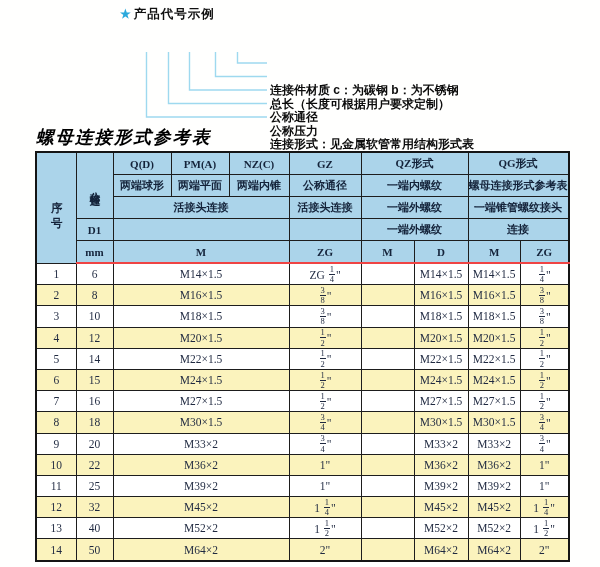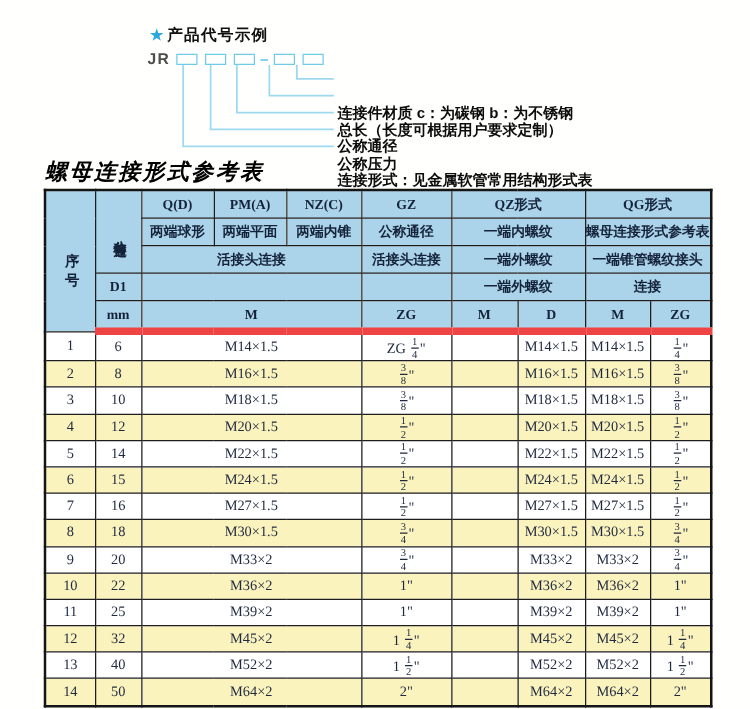--- a/index.html
+++ b/index.html
@@ -1,40 +1,40 @@
 <!DOCTYPE html>
 <html><head>
 <meta charset="utf-8">
 <style>
   html,body{margin:0;padding:0;}
   body{background:#ffffff;font-family:"Liberation Sans",sans-serif;}
   .page{position:relative;width:600px;height:567px;background:#fffffe;overflow:hidden;}
 
   
-  .diag-title{position:absolute;left:120px;top:20px;font-size:12.5px;font-weight:bold;color:#101010;letter-spacing:1px;}
+  .diag-title{position:absolute;left:120px;top:6px;font-size:12.5px;font-weight:bold;color:#101010;letter-spacing:1px;}
   .diag-title .star{color:#2aa9dc;margin-right:2px;font-size:12px;}
   .code-line{position:absolute;left:118px;top:40px;height:14px;display:flex;align-items:center;}
   .code-prefix{font-size:12.5px;font-weight:bold;color:#4d4d4d;margin-right:5px;letter-spacing:1px;}
   .code-box{width:15px;height:7px;border:1.6px solid #6fcbe9;background:#fffffe;margin-right:6px;}
   .code-dash{color:#5ec4e6;font-weight:bold;font-size:12px;margin:0 4px 0 -2px;line-height:7px;}
   .diag-lines{position:absolute;left:0;top:0;pointer-events:none;}
   .diag-labels{position:absolute;left:270px;top:56px;margin-top:28px;}
   .diag-label{height:13.6px;line-height:13.6px;font-size:12px;font-weight:bold;color:#0d0d0d;white-space:nowrap;}
 
   
   .table-title{position:absolute;left:36px;top:125px;font-size:17.5px;font-weight:bold;font-style:italic;color:#000000;font-family:"DejaVu Serif","Liberation Serif",serif;letter-spacing:2px;}
 
   
   table.ref{position:absolute;left:35px;top:151px;border-collapse:collapse;table-layout:fixed;
     font-family:"Liberation Serif","DejaVu Serif",serif;color:#1f2940;
     border:2.5px solid #151515;}
   table.ref th,table.ref td{border:1px solid #1d1d1d;text-align:center;vertical-align:middle;
     padding:0;overflow:hidden;white-space:nowrap;}
   table.ref thead th{background:#abd4ea;font-weight:bold;font-size:11px;height:21px;color:#14233a;}
-  table.ref thead tr.hdr-last th{border-bottom:6px solid #ef4444;margin-top:44px;}
+  table.ref thead tr.hdr-last th{border-bottom:2px solid #ef4444;margin-top:44px;}
   table.ref tbody td{height:20.2px;font-size:11.5px;background:#ffffff;}
   table.ref tbody tr:nth-child(even) td{background:#fbf3bd;}
   th.vert{writing-mode:vertical-lr;text-orientation:upright;}
   th.vert.seq{letter-spacing:17px;font-size:11.5px;}
   th.vert.dn{letter-spacing:1px;font-size:10.5px;}
   .frac{display:inline-block;text-align:center;vertical-align:-0.45em;line-height:1;font-size:8.5px;margin:0 1px;}
   .frac .fn{display:block;border-bottom:1px solid #1f2940;padding:0 1px 0.5px 1px;}
   .frac .fd{display:block;padding-top:0.5px;}
 </style>
 </head>
@@ -47,29 +47,20 @@
     <polyline points="215.5,52 215.5,76.5 267,76.5" fill="none" stroke="#9ed9ef" stroke-width="1.4"></polyline>
     <polyline points="189.5,52 189.5,90 267,90" fill="none" stroke="#9ed9ef" stroke-width="1.4"></polyline>
     <polyline points="168.5,52 168.5,103.5 267,103.5" fill="none" stroke="#9ed9ef" stroke-width="1.4"></polyline>
     <polyline points="146.5,52 146.5,117 267,117" fill="none" stroke="#9ed9ef" stroke-width="1.4"></polyline>
   </svg>
 
   <div class="diag-title">
     <span class="star">★</span><span>产品代号示例</span>
   </div>
 
-  <div class="code-line">
-    <span class="code-prefix">JR</span>
-    <span class="code-box"></span>
-    <span class="code-box"></span>
-    <span class="code-box"></span>
-    <span class="code-dash">–</span>
-    <span class="code-box"></span>
-    <span class="code-box"></span>
-  </div>
 
   <div class="diag-labels">
     <div class="diag-label">连接件材质  c：为碳钢  b：为不锈钢</div>
     <div class="diag-label">总长（长度可根据用户要求定制）</div>
     <div class="diag-label">公称通径</div>
     <div class="diag-label">公称压力</div>
     <div class="diag-label">连接形式：见金属软管常用结构形式表</div>
   </div>
 
   <div class="table-title">螺母连接形式参考表</div>

